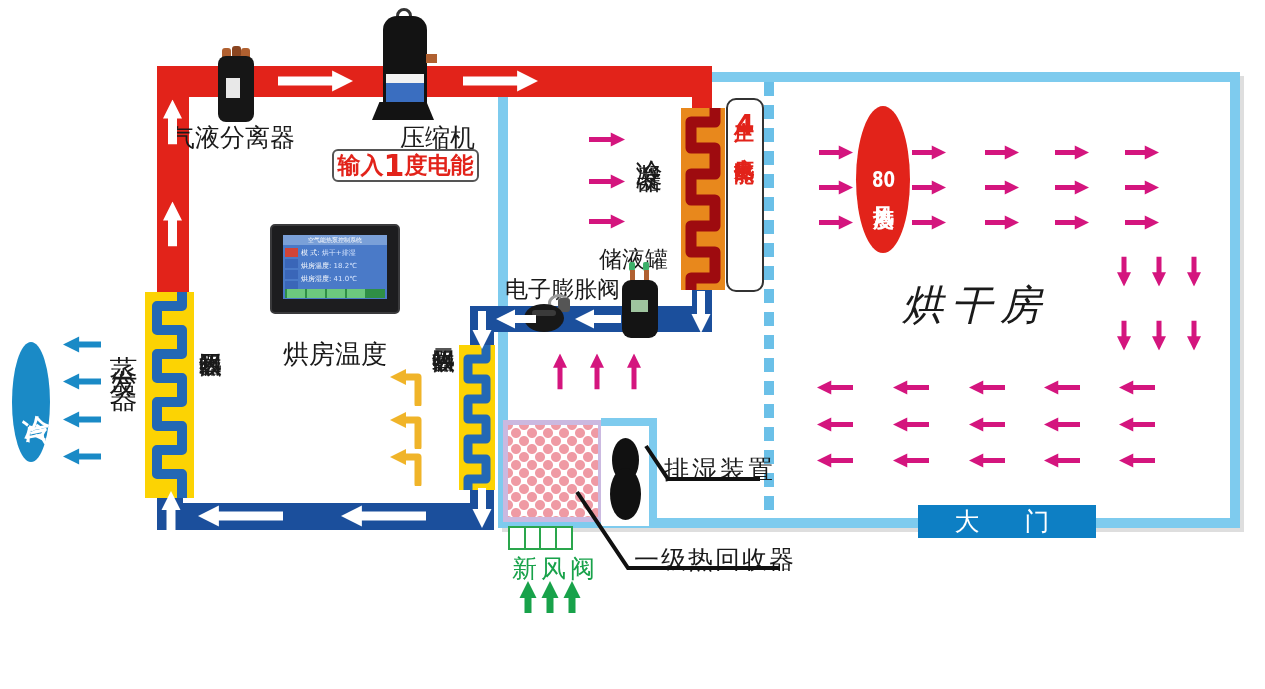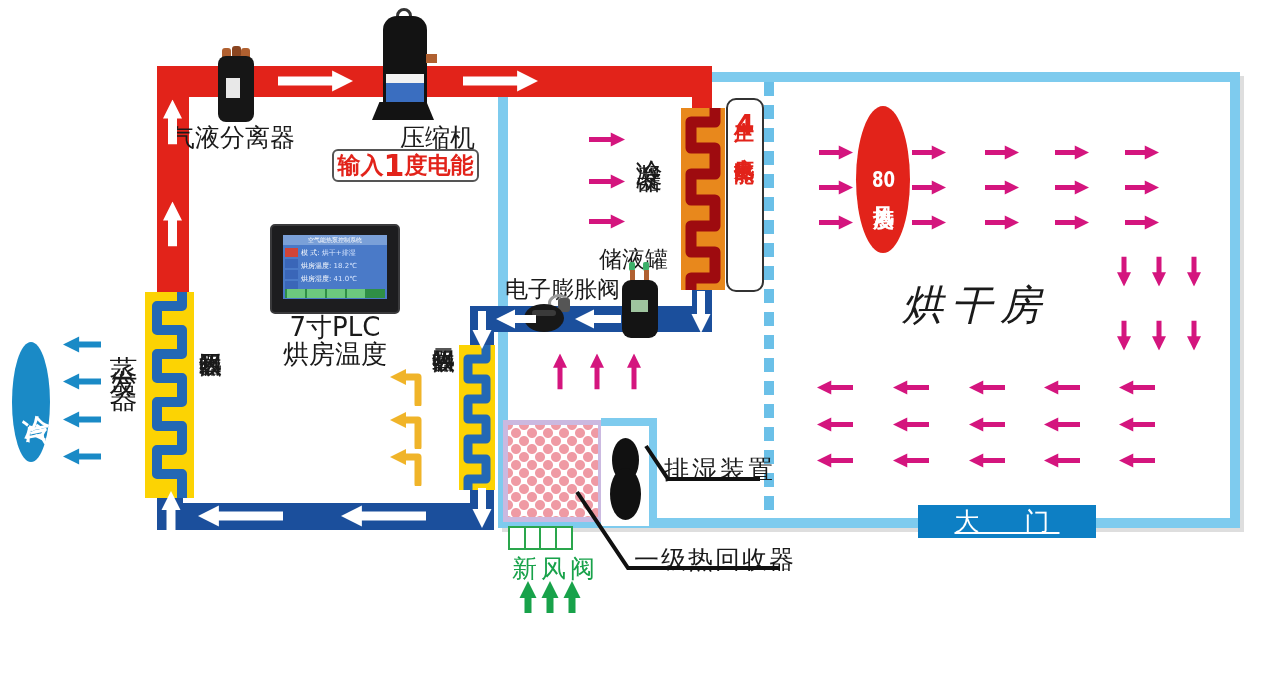--- a/index.html
+++ b/index.html
@@ -15,21 +15,21 @@
   .ell{position:absolute;border-radius:50%;display:flex;align-items:center;justify-content:center;}
 </style>
 </head>
 <body>
 
 <div id="stage">
 
   <div class="abs" style="left:498px;top:72px;width:742px;height:456px;border:10px solid #7ecbee;box-sizing:border-box;box-shadow:4px 4px 0 rgba(160,160,160,.35);"></div>
   <div class="abs" style="left:764px;top:82px;width:10px;height:436px;background:repeating-linear-gradient(180deg,#6bc0e8 0 14px,transparent 14px 23px);"></div>
 
-  <div class="abs" style="left:918px;top:505px;width:178px;height:33px;background:#0d7fc4;color:#fff;font-size:25px;display:flex;align-items:center;justify-content:center;letter-spacing:10px;text-decoration:underline;">
+  <div class="abs" style="left:918px;top:505px;width:178px;height:33px;background:#0d7fc4;color:#fff;font-size:25px;display:flex;align-items:center;justify-content:center;letter-spacing:10px;">
     <span>大　门</span>
   </div>
 
   <div class="pipe" style="left:157px;top:66px;width:555px;height:31px;background:#e2231a;"></div>
   <div class="pipe" style="left:157px;top:66px;width:32px;height:230px;background:#e2231a;"></div>
   <div class="pipe" style="left:692px;top:90px;width:20px;height:24px;background:#e2231a;"></div>
 
   <div class="pipe" style="left:692px;top:286px;width:20px;height:26px;background:#1b4f9c;"></div>
   <div class="pipe" style="left:470px;top:306px;width:242px;height:26px;background:#1b4f9c;"></div>
   <div class="pipe" style="left:470px;top:306px;width:24px;height:46px;background:#1b4f9c;"></div>
@@ -90,21 +90,20 @@
         <div><span>烘房湿度:</span> <span style="color:#d8e6ff">41.0℃</span></div>
       </div>
       <div class="abs" style="left:2px;bottom:1px;width:100px;height:9px;background:#2f8f46;display:flex;gap:2px;padding-left:2px;box-sizing:border-box;">
         <div style="width:18px;background:#6cc97e;"></div>
           <div style="width:18px;background:#6cc97e;"></div>
         <div style="width:18px;background:#6cc97e;"></div>
           <div style="width:18px;background:#6cc97e;"></div>
       </div>
     </div>
   </div>
-  <div class="lab" style="left:270px;top:310px;width:130px;text-align:center;font-size:26px;">7寸PLC</div>
   <div class="lab" style="left:258px;top:337px;width:154px;text-align:center;font-size:26px;">烘房温度</div>
 
   <div class="lab" style="left:599px;top:244px;font-size:23px;">储液罐</div>
   <div class="abs" style="left:622px;top:262px;width:36px;height:76px;">
     <div class="abs" style="left:7px;top:0;width:6px;height:9px;background:#3db06a;border-radius:2px;"></div>
     <div class="abs" style="left:21px;top:0;width:6px;height:9px;background:#3db06a;border-radius:2px;"></div>
     <div class="abs" style="left:8px;top:8px;width:5px;height:12px;background:#b06030;"></div>
     <div class="abs" style="left:22px;top:8px;width:5px;height:12px;background:#b06030;"></div>
     <div class="abs" style="left:0;top:18px;width:36px;height:58px;background:#141414;border-radius:9px;"></div>
     <div class="abs" style="left:9px;top:38px;width:17px;height:12px;background:#9fc49f;"></div>

